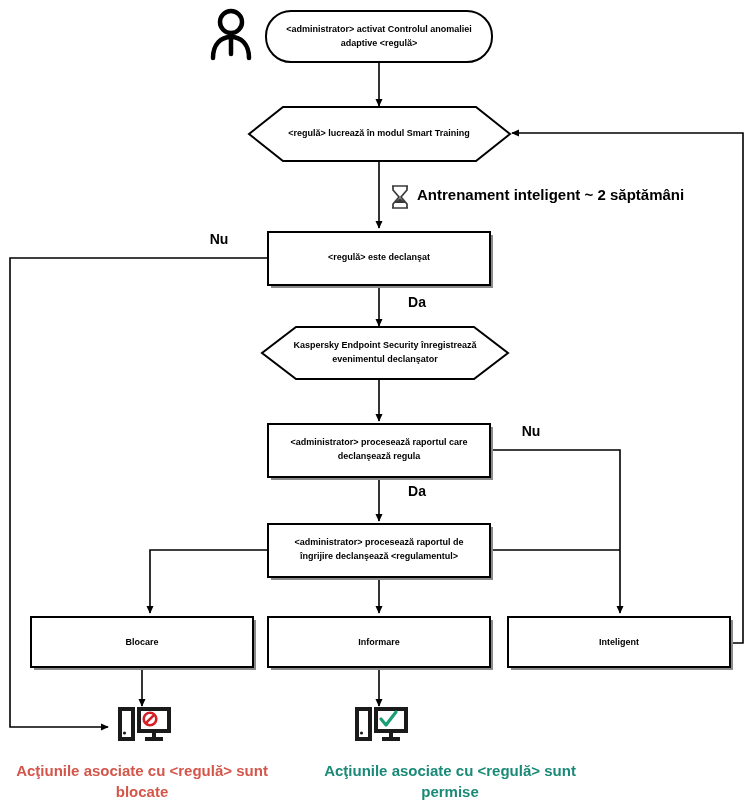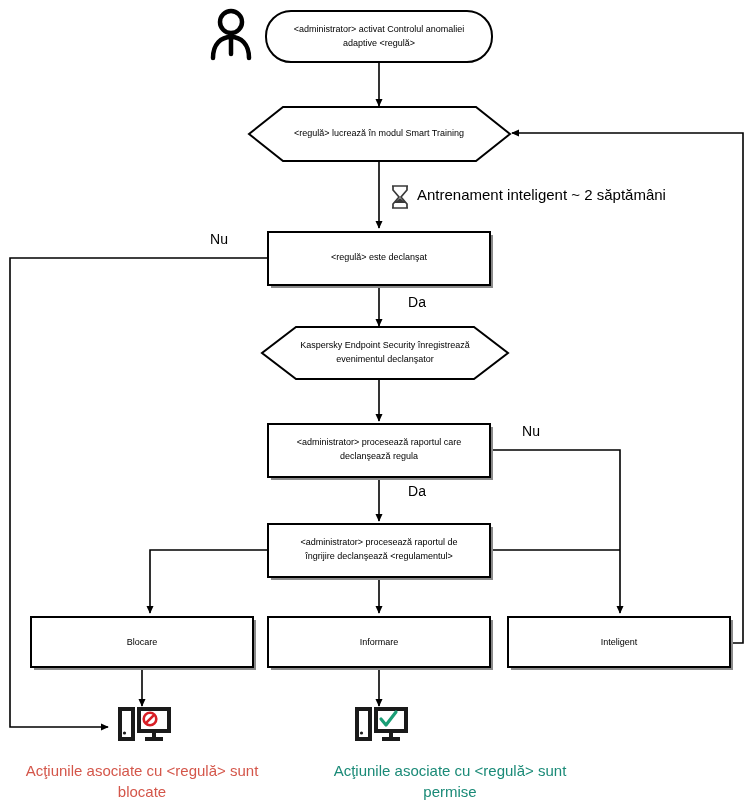--- a/index.html
+++ b/index.html
@@ -11,20 +11,21 @@
     width: 753px;
     height: 812px;
     font-family: "Liberation Sans", sans-serif;
     overflow: hidden;
     position: relative;
   }
   #diagram-root {
     position: relative;
     width: 753px;
     height: 812px;
+    font-weight: bold;
   }
   svg.flow {
     position: absolute;
     top: 0;
     left: 0;
     width: 753px;
     height: 812px;
   }
   .node-label {
     font-family: "Liberation Sans", sans-serif;

